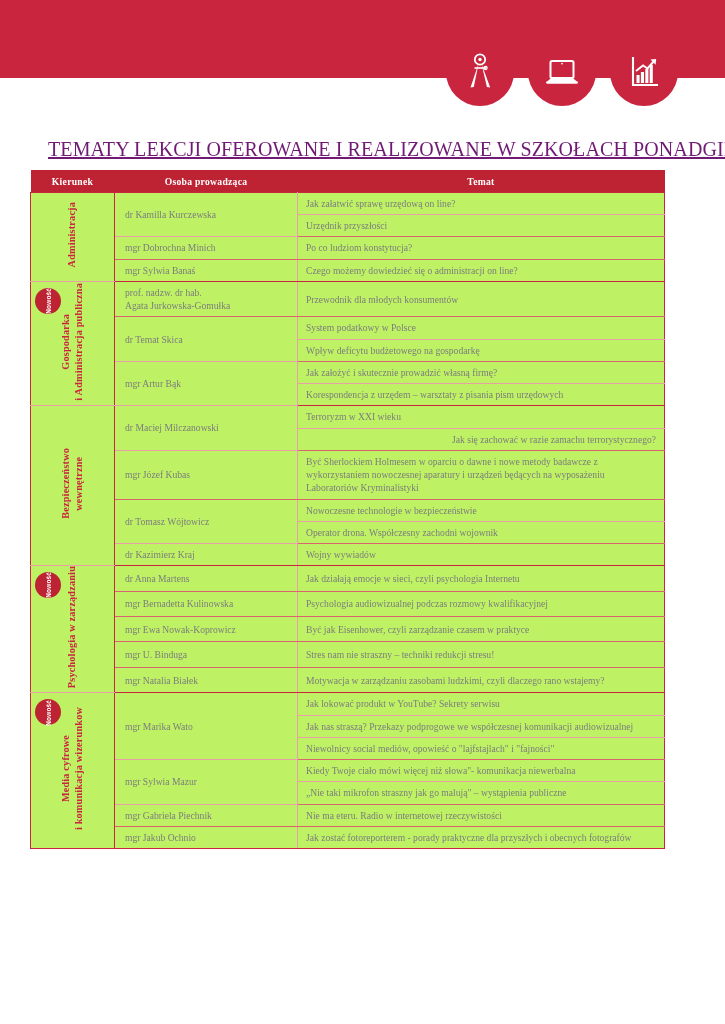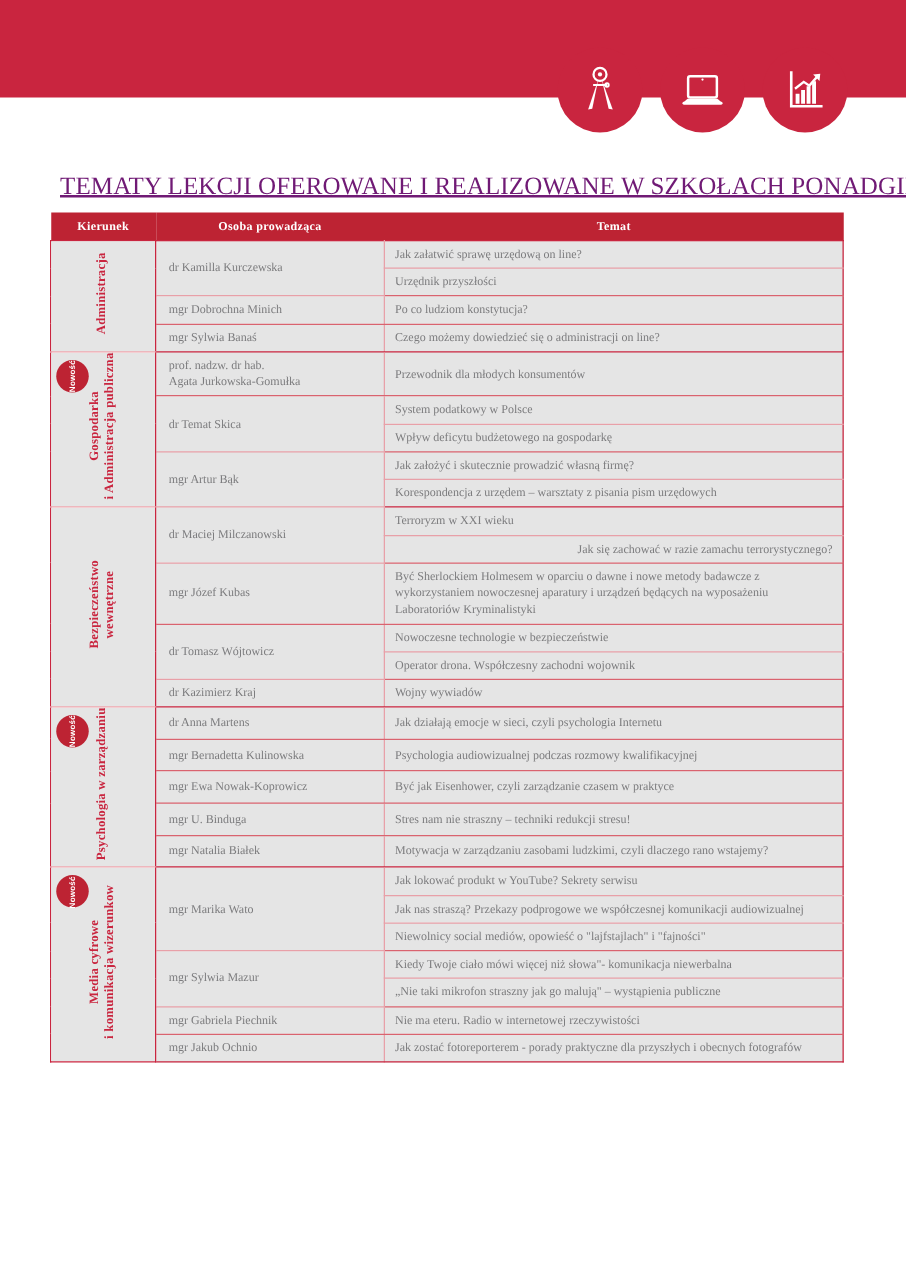--- a/index.html
+++ b/index.html
@@ -55,21 +55,21 @@
     letter-spacing: 0.1px;
     color: #701a75;
     white-space: nowrap;
     text-decoration: underline;
   }
 
   
   .lessons-table {
     position: absolute;
     top: 170px;
-    left: 40px;
+    left: 30px;
     width: 634px;
     border-collapse: collapse;
     table-layout: fixed;
   }
   .lessons-table col.c-field  { width: 84px; }
   .lessons-table col.c-person { width: 183px; }
   .lessons-table col.c-topic  { width: 367px; }
 
   .lessons-table thead th {
     background: #bd2333;
@@ -82,21 +82,21 @@
     padding: 0;
     border: none;
     text-align: center;
     vertical-align: middle;
   }
 
   .lessons-table td {
     border: 1px solid #e8a0a8;
     padding: 0;
     vertical-align: middle;
-    background: #e5e5e5;
+    background: #bef264;
   }
 
   
   .lessons-table td.sec-top    { border-top: 1.6px solid #c9253f; }
   .lessons-table td.sec-bottom { border-bottom: 1.6px solid #c9253f; }
   .lessons-table td.field-cell {
     border-left: 1.6px solid #c9253f;
     border-right: 1.6px solid #c9253f;
     position: relative;
     text-align: center;

